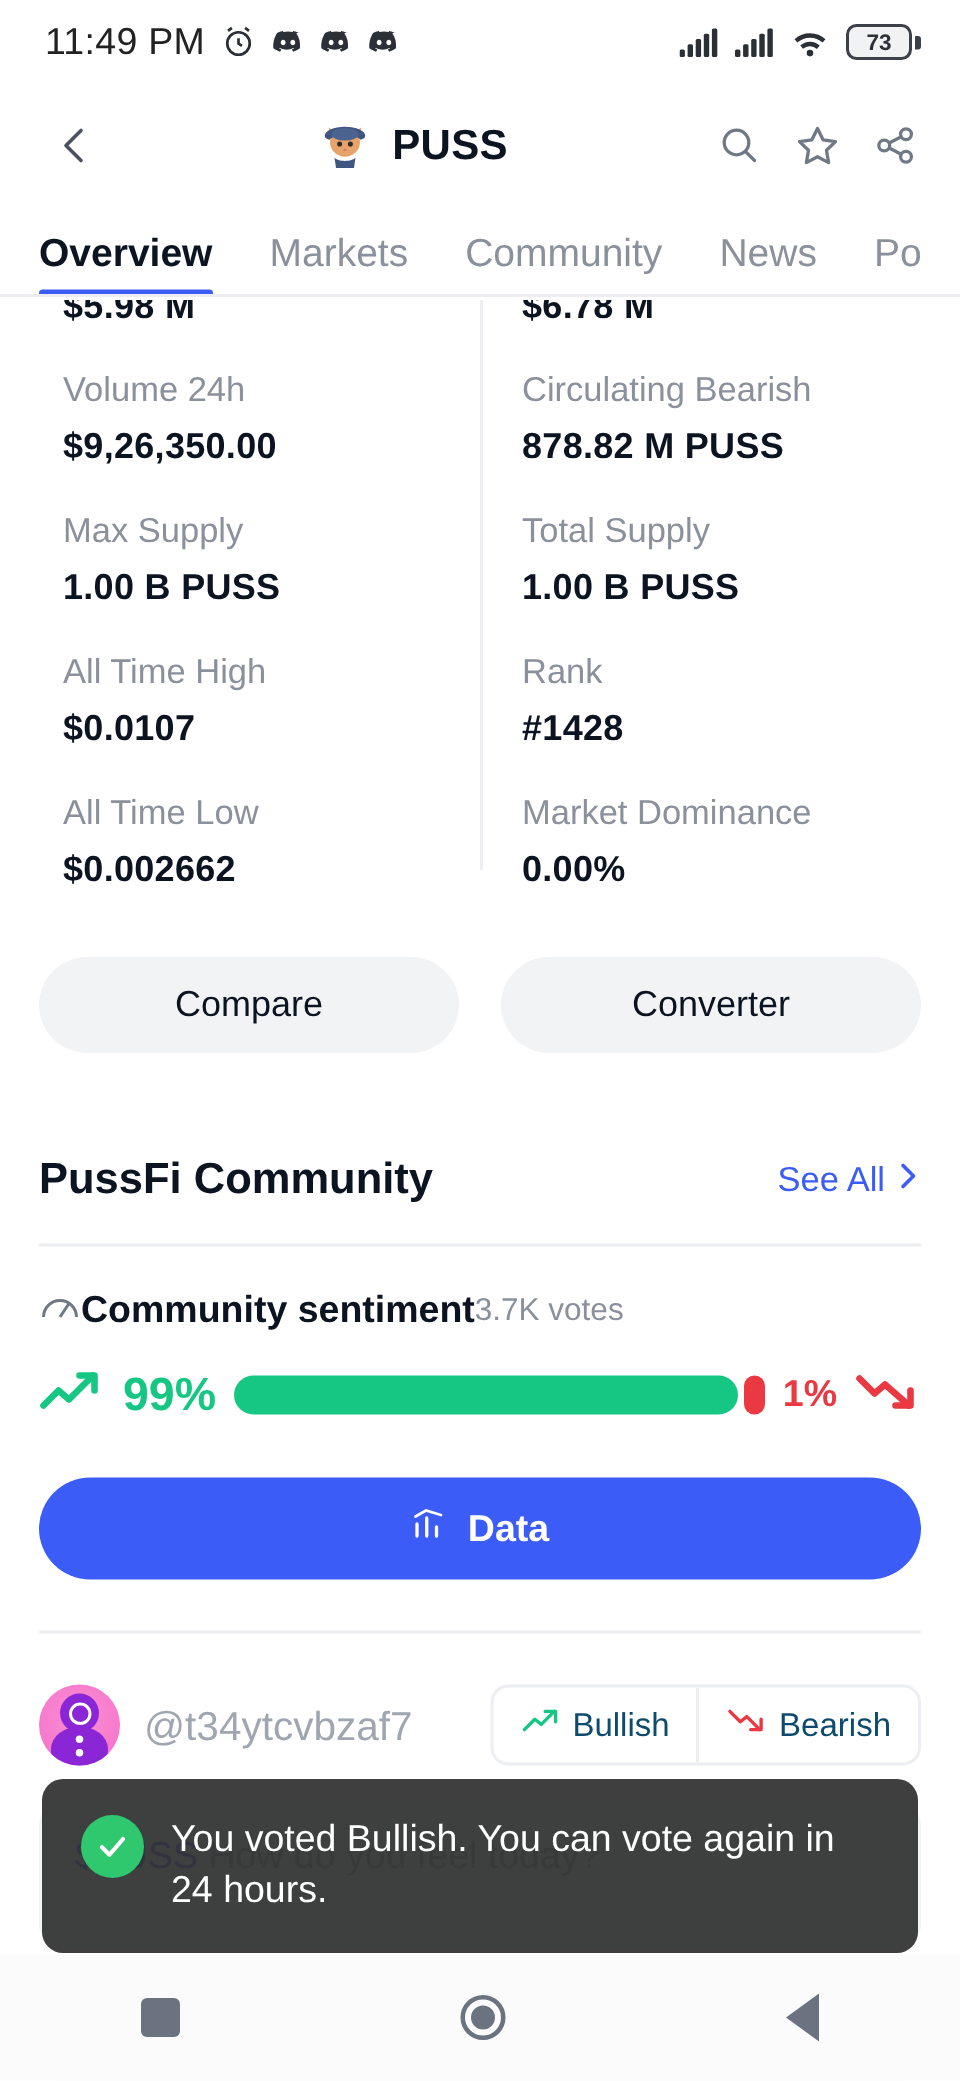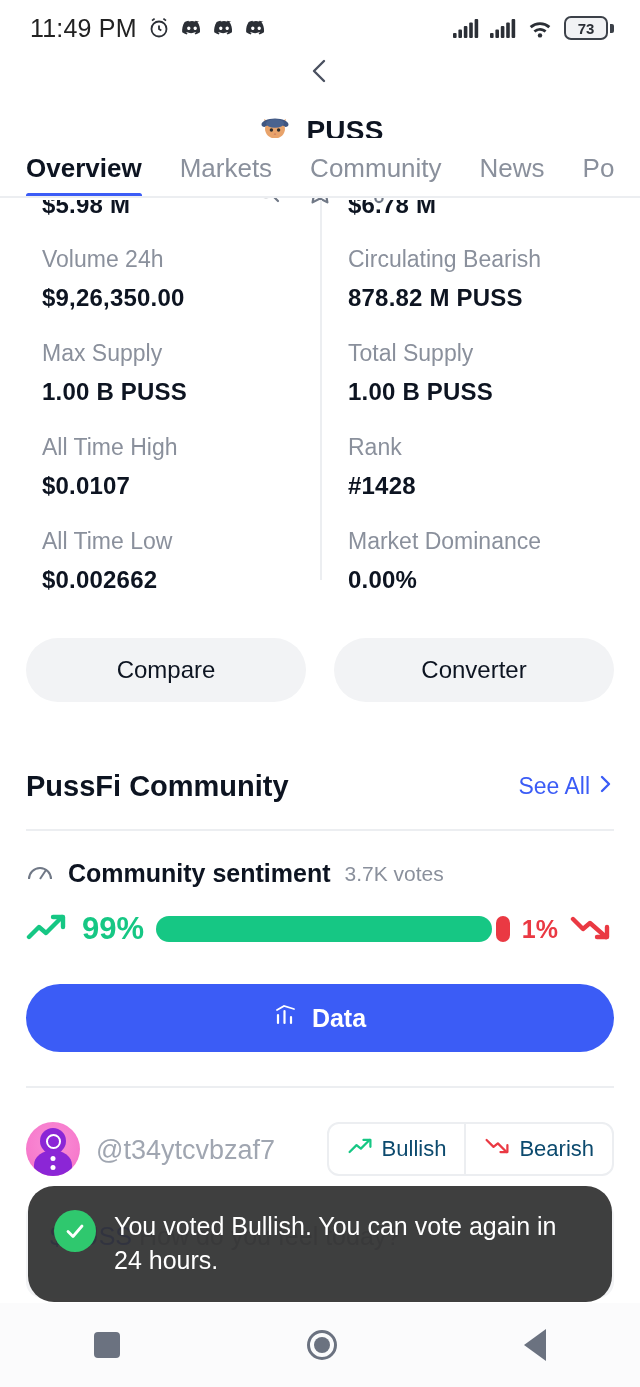--- a/index.html
+++ b/index.html
@@ -39,21 +39,20 @@
     border-radius: 0 2px 2px 0; margin-left: 2px;
   }
 
   
   .appbar {
     height: 82px;
     display: flex;
     align-items: center;
     padding: 0 28px;
     gap: 26px;
-    flex-direction: column;
   }
   .back-btn { width: 44px; height: 44px; display:flex; align-items:center; justify-content:center; }
   .appbar-title-wrap {
     flex: 1; display: flex; align-items: center; justify-content: center; gap: 12px;
   }
   .coin-logo {
     width: 38px; height: 38px; border-radius: 50%;
     position: relative; overflow: hidden; flex: none;
   }
   .appbar-title { font-size: 28px; font-weight: 700; color: #0d1421; letter-spacing: .2px; }
@@ -113,21 +112,21 @@
   .section-head {
     display: flex; align-items: center; justify-content: space-between;
     padding: 68px 26px 0;
   }
   .section-title { font-size: 29px; font-weight: 700; color: #0d1421; }
   .see-all { display: flex; align-items: center; gap: 8px; color: #3b5cf6; font-size: 23px; font-weight: 500; }
 
   .hr { height: 2px; background: #eceef1; margin: 26px 26px 0; }
 
   .sentiment-head {
-    display: flex; align-items: center; gap: 14px; padding: 28px 26px 0;
+    display: flex; align-items: center; padding: 28px 26px 0;
   }
   .sentiment-title { font-size: 25px; font-weight: 700; color: #0d1421; }
   .sentiment-votes { font-size: 21px; color: #8a909c; }
 
   .sentiment-row {
     display: flex; align-items: center; gap: 12px; padding: 22px 26px 0;
   }
   .sent-pct-green { font-size: 31px; font-weight: 700; color: #16c784; }
   .sent-pct-red { font-size: 25px; font-weight: 700; color: #ea3943; }
   .sent-bar {
@@ -196,21 +195,21 @@
   }
   .seg {
     flex: 1; display: flex; align-items: center; justify-content: center;
     font-size: 24px; color: #6b7280; border-radius: 10px;
   }
   .seg.active { background: #ffffff; color: #0d1421; font-weight: 700; }
 
   
   .toast {
     position: absolute; left: 28px; right: 28px; top: 1186px;
-    background: rgba(48,48,48,0.93); border-radius: 26px;
+    background: rgba(48,48,48,0.93); border-radius: 14px;
     display: flex; align-items: flex-start; gap: 18px;
     padding: 24px 26px;
     color: #ffffff;
   }
   .toast-icon {
     width: 42px; height: 42px; border-radius: 50%; background: #2fc86e; flex: none;
     display: flex; align-items: center; justify-content: center;
   }
   .toast-text { font-size: 25px; line-height: 1.35; }
 

